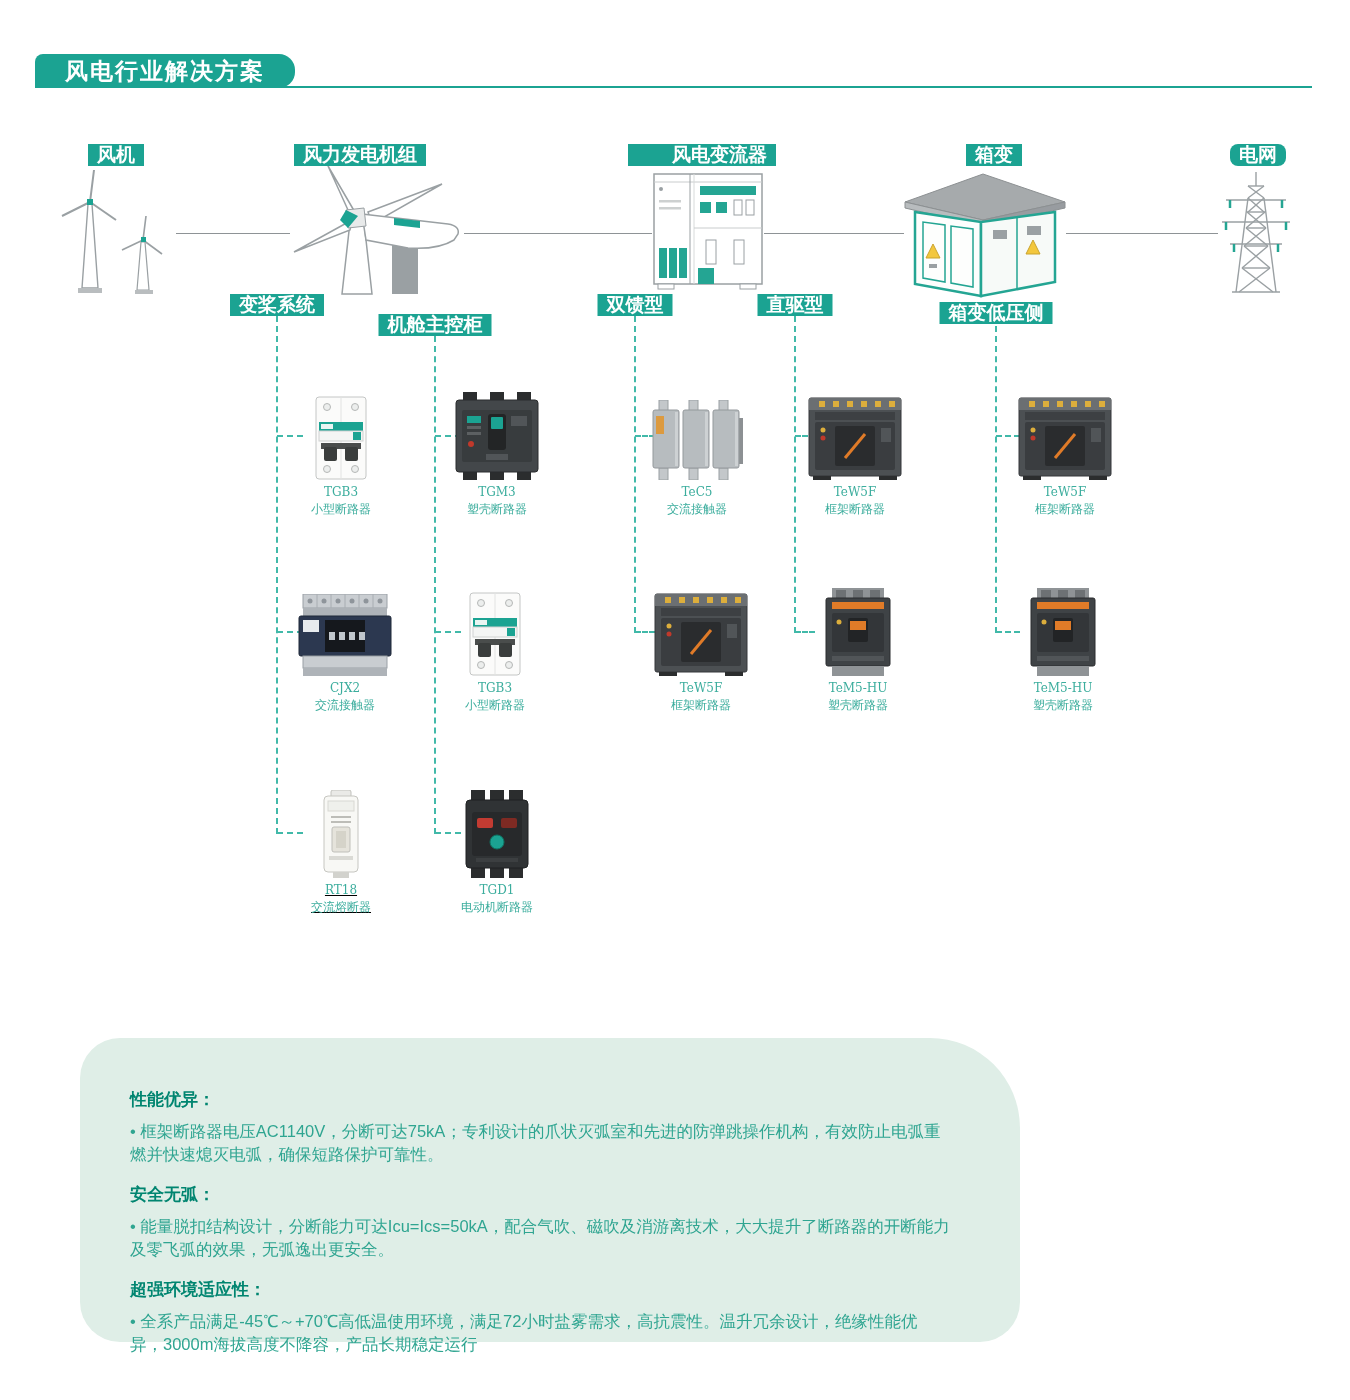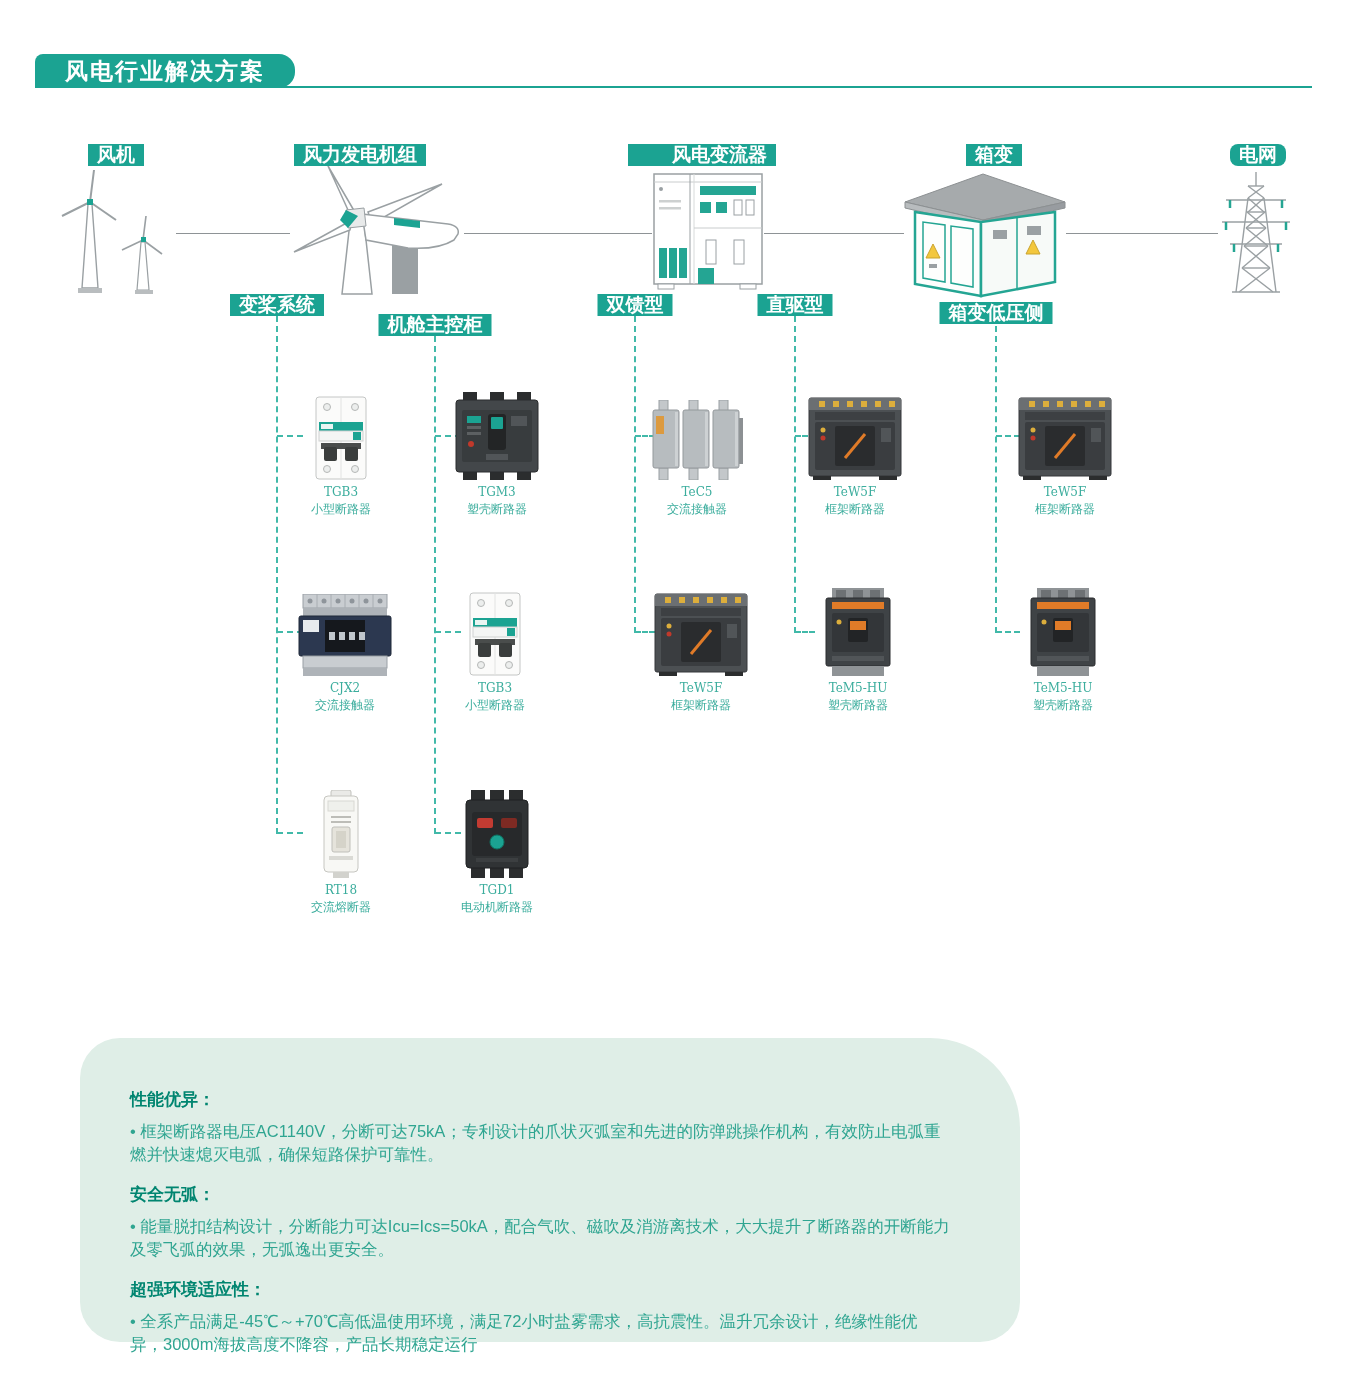--- a/index.html
+++ b/index.html
@@ -351,21 +351,21 @@
   </div>
   <div class="product" style="left:280px;top:588px;">
     <div class="pimg">
         <svg width="96" height="82">
           <use href="#sym-cjx2"></use>
         </svg>
       </div>
     <div class="pcode">CJX2</div>
     <div class="pname">交流接触器</div>
   </div>
-  <div class="product" style="left:276px;top:790px;">
+  <div class="product" style="left:276px;top:790px;text-decoration:underline;">
     <div class="pimg">
         <svg width="48" height="88">
           <use href="#sym-rt18"></use>
         </svg>
       </div>
     <div class="pcode">RT18</div>
     <div class="pname">交流熔断器</div>
   </div>
 
   <div class="product" style="left:432px;top:392px;">

